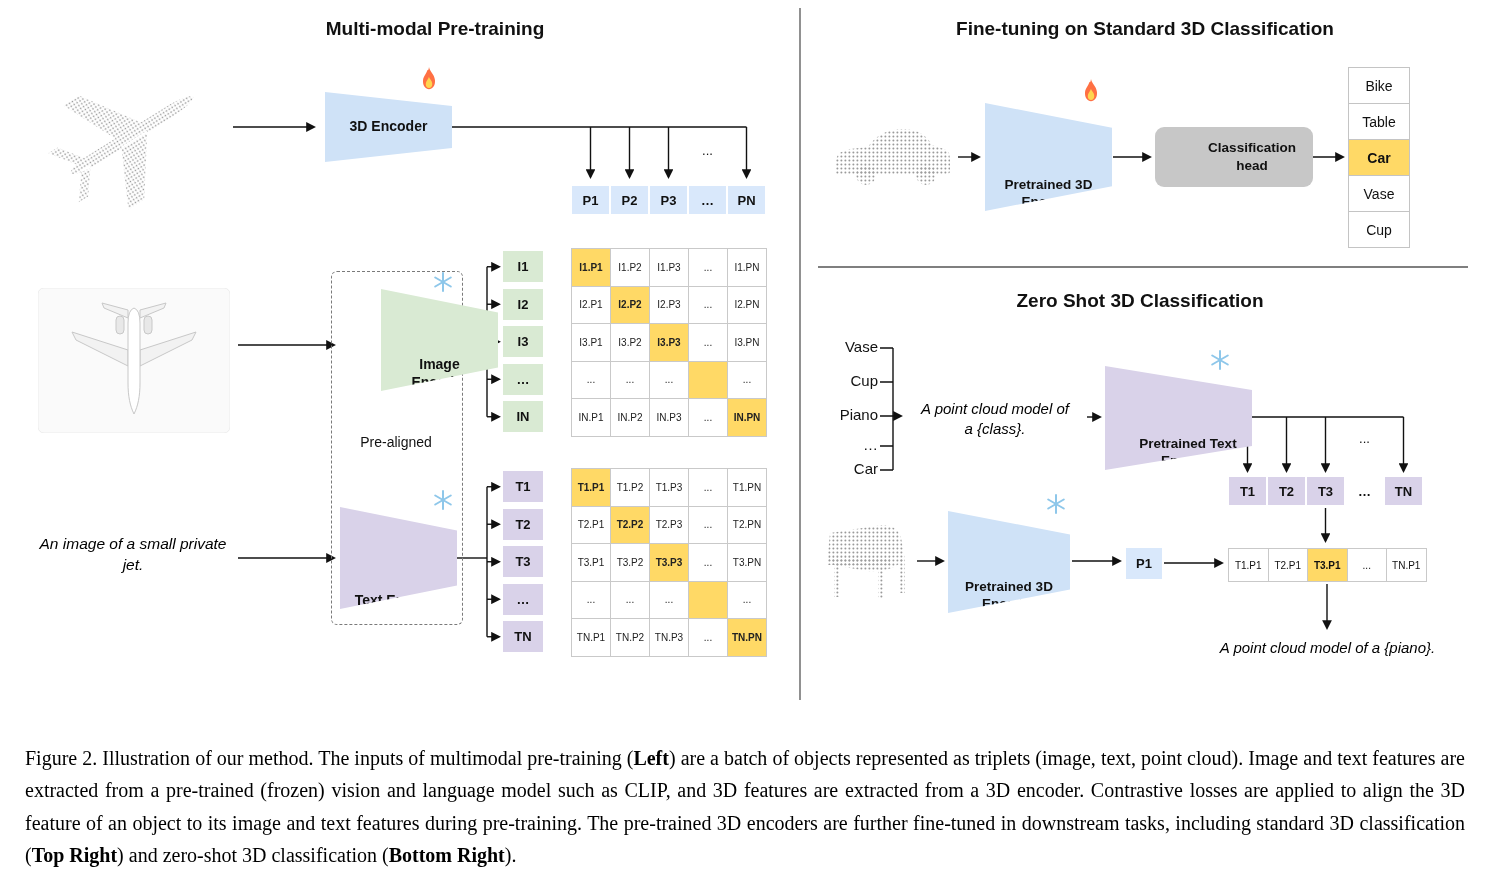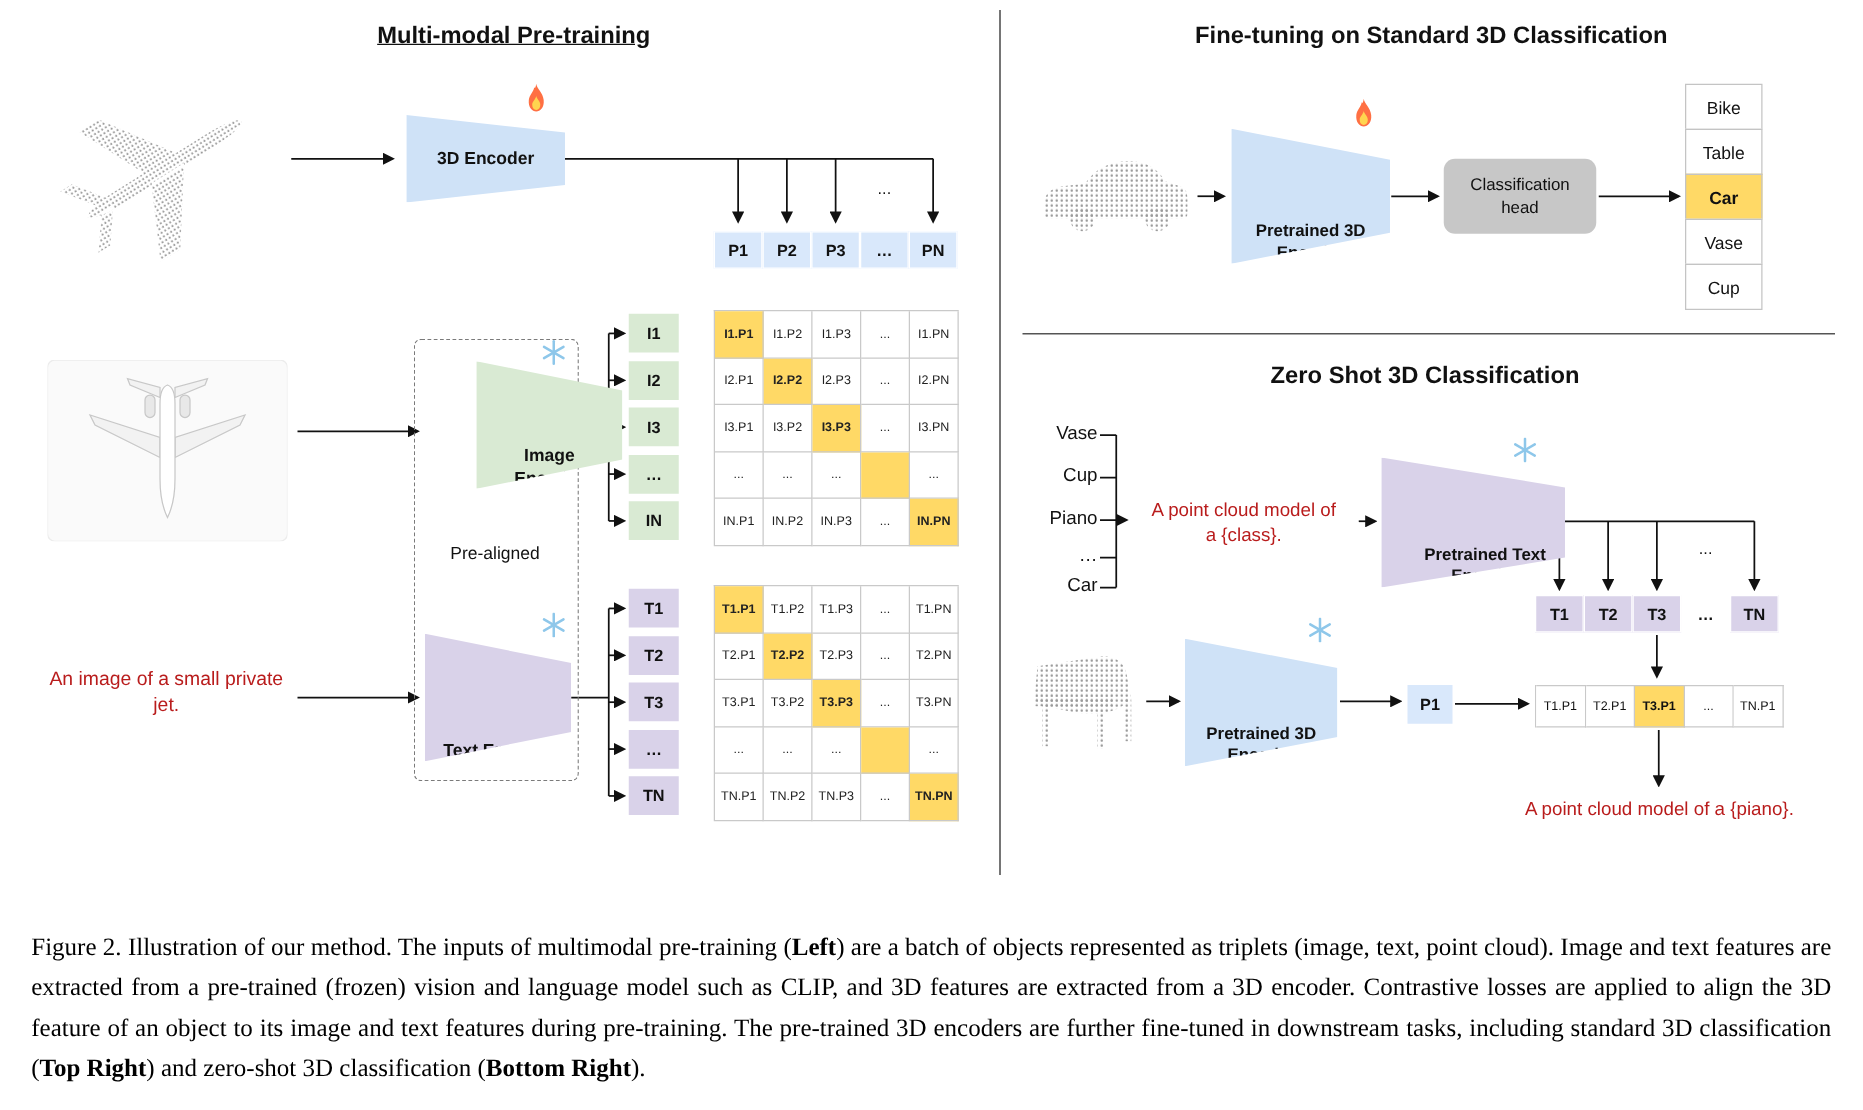--- a/index.html
+++ b/index.html
@@ -40,24 +40,24 @@
   .simrow .s { height:34px; border:1px solid #c9c9c9; border-left:none; box-sizing:border-box;
                display:flex; align-items:center; justify-content:center; font-size:10px; background:#fff; }
 
   .classlist { position:absolute;text-align:right; }
   .classlist .cr { width:60px; height:35px; border:1px solid #c4c4c4; margin-top:-1px; background:#fff;
                    display:flex; align-items:center; justify-content:center; font-size:14px; box-sizing:content-box; }
   .classlist .cr.hl { font-weight:700; }
 
   .dashbox { position:absolute; border:1.6px dashed #7a7a7a; border-radius:6px; }
   .headbox { position:absolute; background:#c7c7c7; border-radius:9px; display:flex; align-items:center;
-             justify-content:center; font-weight:400; font-size:13.5px; text-align:center; line-height:1.3; }
+             justify-content:center; font-weight:700; font-size:13.5px; text-align:center; line-height:1.3;padding-left:36px; }
   .headbox .tl { width:86%; }
 
-  .ptext { position:absolute; font-size:15px; text-align:center; line-height:1.35; color:#b91c1c; }
+  .ptext { position:absolute; font-size:15px; text-align:center; line-height:1.35; color:#000000;font-style:italic; }
   .dots-label { position:absolute; font-size:13px; text-align:center; color:#111; }
   .zlabel { position:absolute; width:62px; text-align:right; font-size:15px; }
   .prealigned { position:absolute; font-size:14px; text-align:center; }
 
   .caption { position:absolute; left:25px; top:722px; width:1440px;
              font-family:"Liberation Serif", serif; font-size:20px; line-height:1.62; color:#000; text-align:justify; }
   .caption .b { font-weight:700; }
 
   .icon { position:absolute; }
 </style>
@@ -125,21 +125,21 @@
       <path d="M1164,563 H1222" marker-end="url(#ah)"></path>
 
       <path d="M1327,584 V628" marker-end="url(#ah)"></path>
     </g>
     <g stroke="#555" stroke-width="1.3">
       <path d="M800,8 V700"></path>
       <path d="M818,267 H1468"></path>
     </g>
   </svg>
 
-  <div class="sec-title" style="left:246px; top:18px; width:330px;text-decoration:underline;">Multi-modal Pre-training</div>
+  <div class="sec-title" style="left:270px; top:18px; width:330px;">Multi-modal Pre-training</div>
 
   <svg class="abs" style="left:35px; top:50px;" width="195" height="170" viewBox="0 0 195 170">
     <defs>
       <pattern id="dots1" width="4" height="4" patternUnits="userSpaceOnUse">
         <circle cx="1.4" cy="1.4" r="1" fill="#9a9a9a"></circle>
       </pattern>
     </defs>
     <g transform="translate(97,85) rotate(-32) scale(0.85)">
       <path fill="url(#dots1)" d="M85,0 C82,-5 65,-7 45,-7 L-55,-7 C-72,-7 -82,-4 -86,0 C-82,4 -72,7 -55,7 L45,7 C65,7 82,5 85,0 Z
         M18,-5 L-28,-72 L-50,-72 L-18,-5 Z

